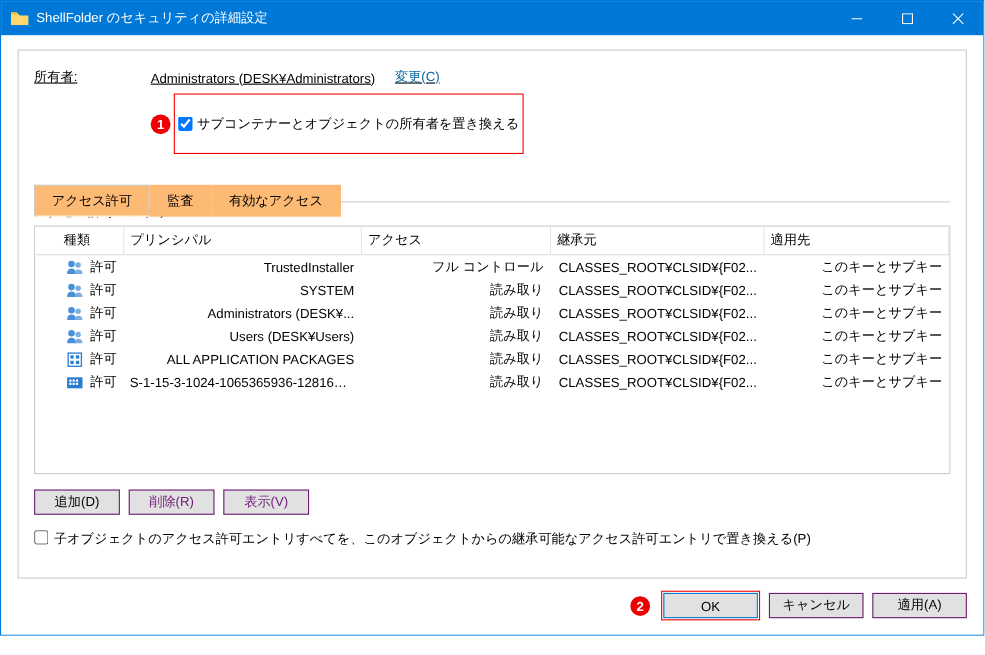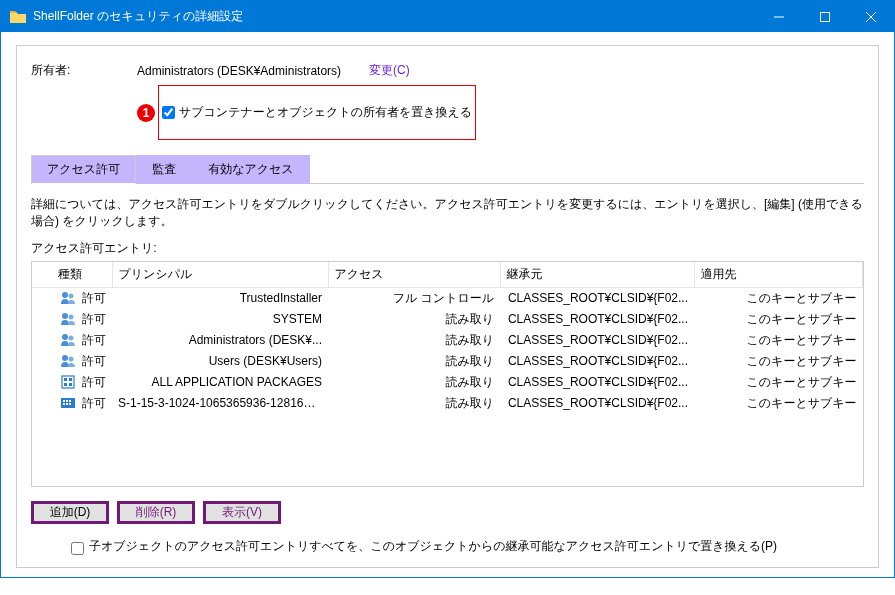--- a/index.html
+++ b/index.html
@@ -5,44 +5,44 @@
   * { box-sizing: border-box; font-family: "Yu Gothic UI", "Meiryo", sans-serif; }
   body { margin: 0; background: #fff; font-size: 12px; color: #000; }
   .window { width: 895px; height: 578px; border: 1px solid #0078d7; background: #fff; display: flex; flex-direction: column; }
   .titlebar { height: 31px; background: #0078d7; color: #fff; display: flex; align-items: center; }
   .titlebar .folder-icon { width: 16px; height: 13px; margin: 0 7px 0 9px; }
   .titlebar .title { flex: 1; font-size: 12px; }
   .tb-btn { width: 46px; height: 31px; display: flex; align-items: center; justify-content: center; }
   .tb-btn svg { width: 10px; height: 10px; }
   .content { flex: 1; padding: 13px 15px 0 15px; display: flex; flex-direction: column; }
   .inner { border: 1px solid #ccc; flex: 1; padding: 16px 14px 12px 14px; display: flex; flex-direction: column; }
-  .owner-row { display: flex; align-items: center; margin-bottom: 6px; }
+  .owner-row { display: flex; align-items: center; margin-bottom: 6px; text-decoration: underline; }
   .owner-label { width: 106px; }
   .owner-name { }
-  .owner-change { color: #6d28d9; margin-left: 28px; text-decoration: none; }
+  .owner-change { color: #0369a1; margin-left: 18px; text-decoration: none; }
   .replace-row { display: flex; align-items: center; margin-left: 106px; margin-bottom: 14px; position: relative; }
   .callout { width: 18px; height: 18px; border-radius: 50%; background: #e00; color: #fff; font-weight: bold; font-size: 12px; display: inline-flex; align-items: center; justify-content: center; margin-right: 3px; flex-shrink: 0; }
   .hl { border: 1px solid #e00; padding: 18px 3px; display: inline-flex; align-items: center; }
   .hl input[type=checkbox] { margin: 0 4px 0 0; }
   .tabs { display: flex; border-bottom: 1px solid #ccc; }
-  .tab { padding: 5px 15px; border: 1px solid transparent; border-bottom: none; background: #c4b5fd; position: relative; top: 1px; cursor: default; }
+  .tab { padding: 5px 15px; border: 1px solid transparent; border-bottom: none; background: #fdba74; position: relative; top: 14px; cursor: default; }
   .tab.active { border-color: #ccc; border-bottom: 1px solid #fff; }
   .instr { margin: 12px 0 10px 0; line-height: 1.4; }
   .entries-label { margin-bottom: 4px; }
   .table-wrap { border: 1px solid #ccc; height: 226px; overflow: hidden; }
   table { border-collapse: collapse; width: 100%; table-layout: fixed; }
   thead th { text-align: left; font-weight: normal; padding: 4px 6px; border-right: 1px solid #e5e5e5; border-bottom: 1px solid #e5e5e5; background: #fff; font-size: 12px; white-space: nowrap; overflow: hidden; }
   tbody td { padding: 2px 6px; white-space: nowrap; overflow: hidden; text-overflow: ellipsis; font-size: 12px; }
   tbody tr { height: 20px; text-align: right; }
   .row-icon { width: 16px; height: 16px; vertical-align: middle; margin-right: 6px; display: inline-flex; }
-  .btn { min-width: 78px; height: 23px; border: 3px solid #701a75; background: #e1e1e1; font-size: 12px; padding: 0 10px; cursor: default; }
+  .btn { min-width: 78px; height: 23px; border: 1px solid #701a75; background: #e1e1e1; font-size: 12px; padding: 0 10px; cursor: default; }
   .btn:disabled { color: #701a75; }
   .btn-row { display: flex; gap: 8px; margin-top: 14px; }
   .inherit-row { margin-top: 10px; }
-  .child-row { margin-top: 14px; display: flex; align-items: flex-end; margin-left: 40px; }
+  .child-row { margin-top: 14px; display: flex; align-items: flex-start; }
   .child-row input { margin: 0 5px 0 0; }
   .footer { display: flex; justify-content: flex-end; gap: 8px; padding: 11px 15px 13px 0; align-items: center; }
   .footer .btn { min-width: 86px; }
   .footer .callout { margin-right: 2px; }
   .ok-wrap { border: 1px solid #e00; padding: 1px; display: inline-flex; }
   .ok-wrap .btn { border: 1px solid #0078d7; background: #e1e1e1; }
   .col-type   { width: 80px; }
   .col-prin   { width: 216px; }
   .col-access { width: 172px; }
   .col-inh    { width: 194px; }
@@ -95,21 +95,20 @@
           <span>サブコンテナーとオブジェクトの所有者を置き換える</span>
         </label>
       </div>
 
       <div class="tabs">
         <div class="tab active">アクセス許可</div>
         <div class="tab">監査</div>
         <div class="tab">有効なアクセス</div>
       </div>
 
-      <div class="instr">詳細については、アクセス許可エントリをダブルクリックしてください。アクセス許可エントリを変更するには、エントリを選択し、[編集] (使用できる場合) をクリックします。</div>
       <div class="entries-label">アクセス許可エントリ:</div>
 
       <div class="table-wrap">
         <table>
           <colgroup>
             <col class="col-type">
               <col class="col-prin">
               <col class="col-access">
               <col class="col-inh">
               <col class="col-apply">

